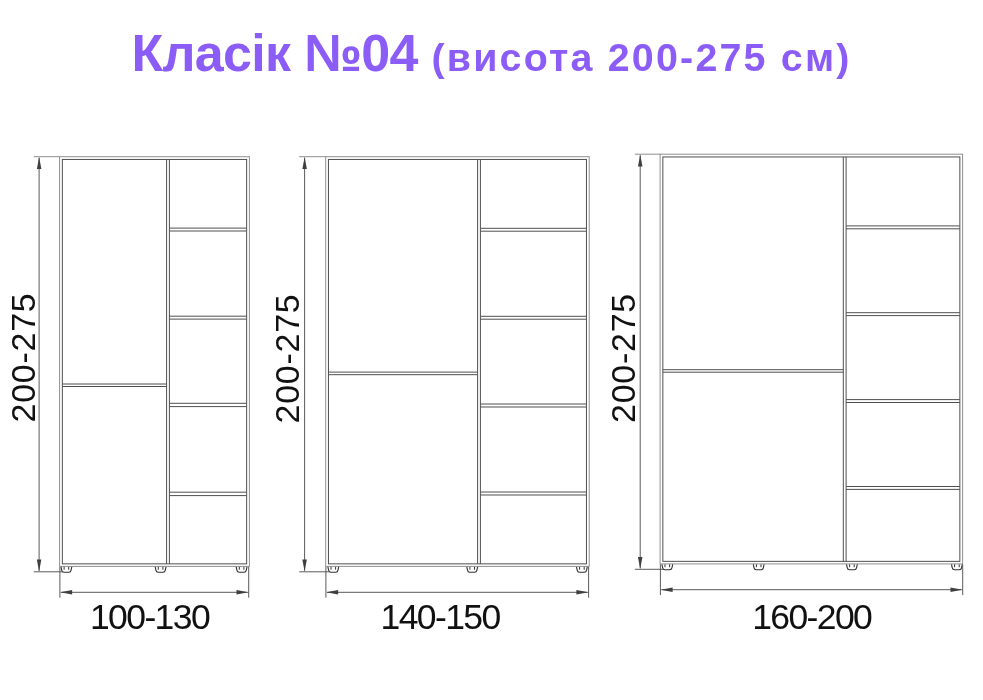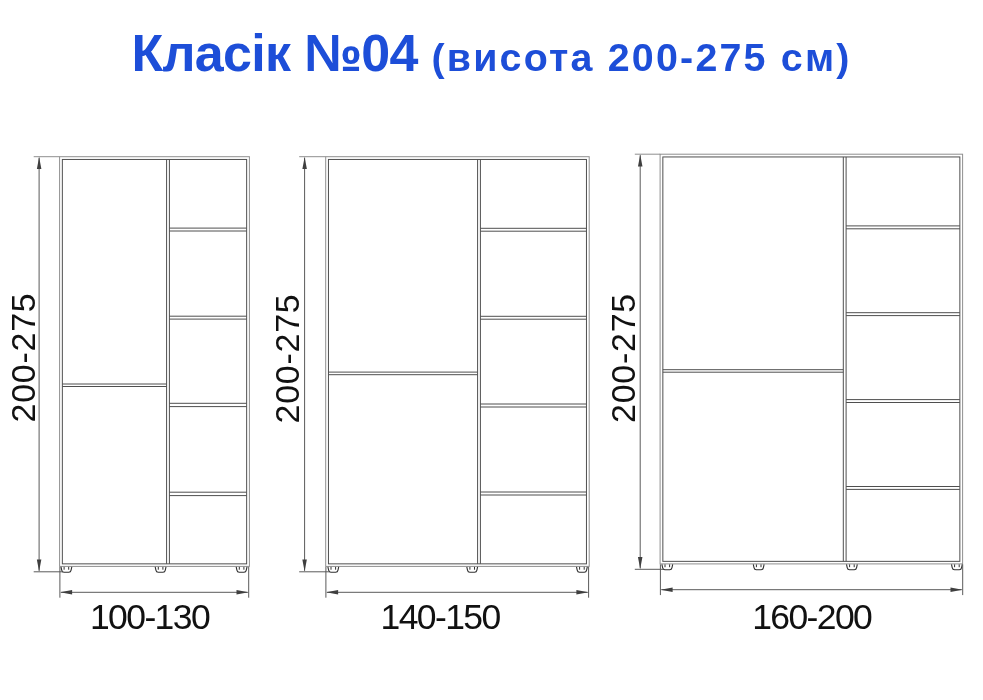--- a/index.html
+++ b/index.html
@@ -1,16 +1,16 @@
 <!DOCTYPE html>
 <html><head><meta charset="utf-8">
 <style>
 html,body{margin:0;padding:0;background:#ffffff;width:983px;height:700px;overflow:hidden;}
 body{font-family:"Liberation Sans",sans-serif;}
-#title{position:absolute;left:0;top:26.9px;width:983px;text-align:center;color:#1d4ed8;white-space:nowrap;line-height:1;}
+#title{position:absolute;left:0;top:26.9px;width:983px;text-align:center;color:#8b5cf6;white-space:nowrap;line-height:1;}
 #title .big{font-size:52px;font-weight:700;letter-spacing:-0.7px;}
 #title .small{font-size:39.4px;font-weight:700;letter-spacing:2.2px;}
 svg{position:absolute;left:0;top:0;}
 svg text{font-family:"Liberation Sans",sans-serif;}
 </style></head>
 <body>
 <div id="title"><span class="big">Класік №04 </span><span class="small">(висота 200-275 см)</span></div>
 <svg width="983" height="700" viewBox="0 0 983 700">
 <rect x="59.6" y="156.7" width="189.8" height="409.7" fill="none" stroke="#8f8f8f" stroke-width="1"></rect>
 <rect x="62.35" y="159.45" width="184.3" height="404.40000000000003" fill="none" stroke="#4f4f4f" stroke-width="1"></rect>

